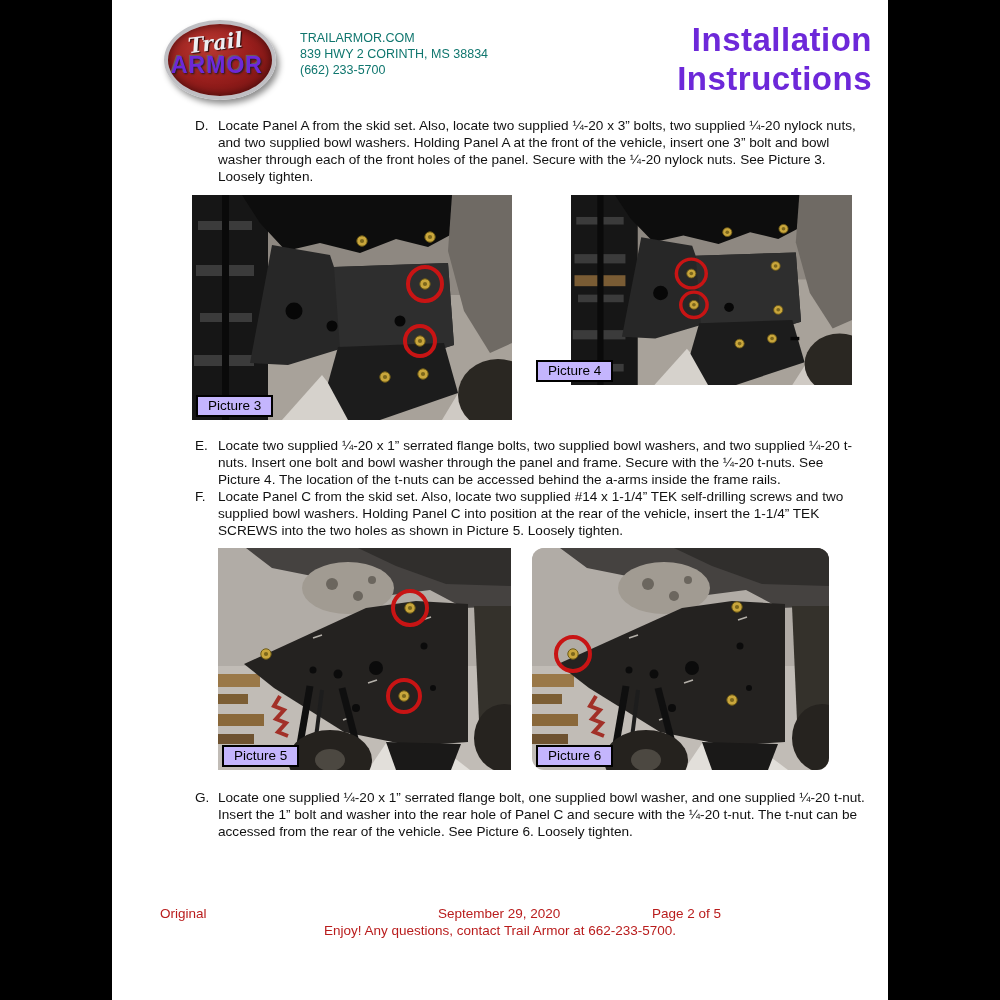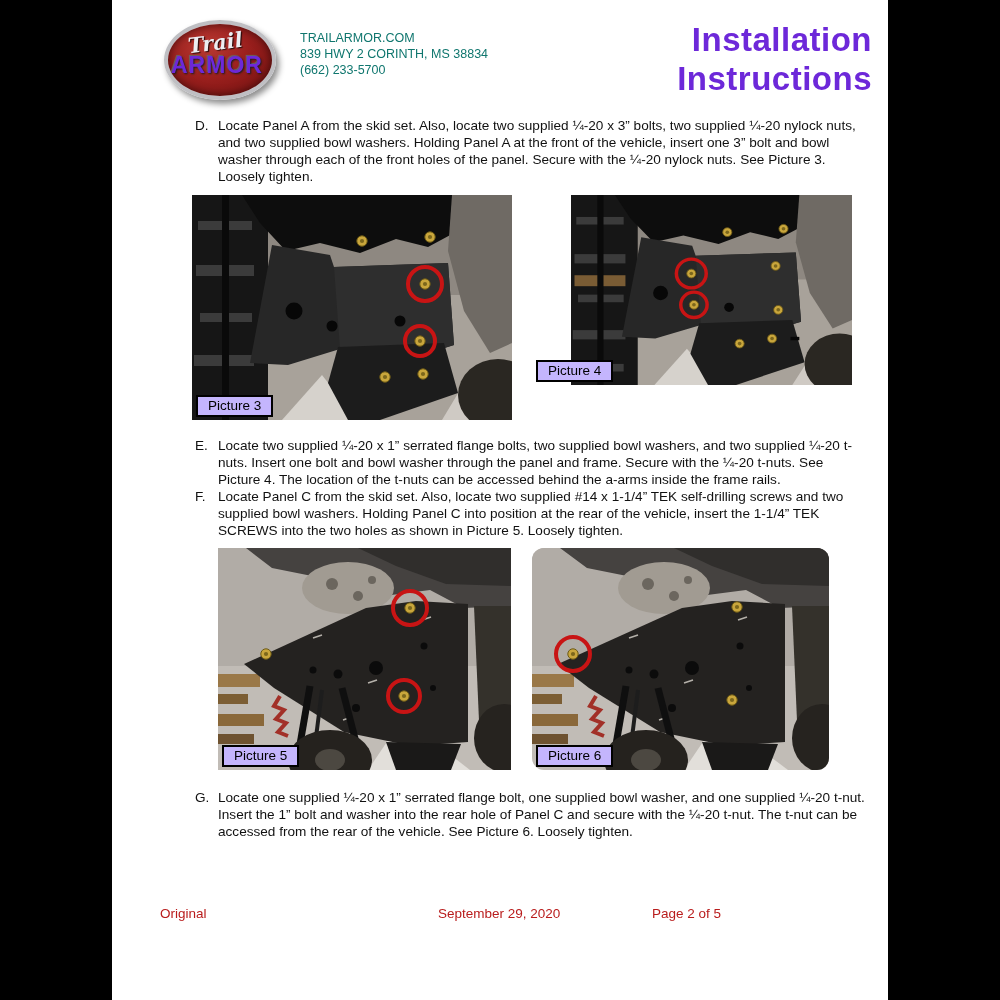--- a/index.html
+++ b/index.html
@@ -319,14 +319,15 @@
   <div class="step" id="step-g">
     <span class="step-letter">G.</span>
     <span class="step-text">Locate one supplied ¼-20 x 1” serrated flange bolt, one supplied bowl washer, and one supplied ¼-20 t-nut. Insert the 1” bolt and washer into the rear hole of Panel C and secure with the ¼-20 t-nut. The t-nut can be accessed from the rear of the vehicle. See Picture 6. Loosely tighten.</span>
   </div>
 
   <div class="footer" id="footer-line1">
     <span class="f-left">Original</span>
     <span class="f-date">September 29, 2020</span>
     <span class="f-page">Page 2 of 5</span>
   </div>
+  <div class="footer" id="footer-line2">Enjoy!  Any questions, contact Trail Armor at 662-233-5700.</div>
 
 </div>
 
 </body></html>

